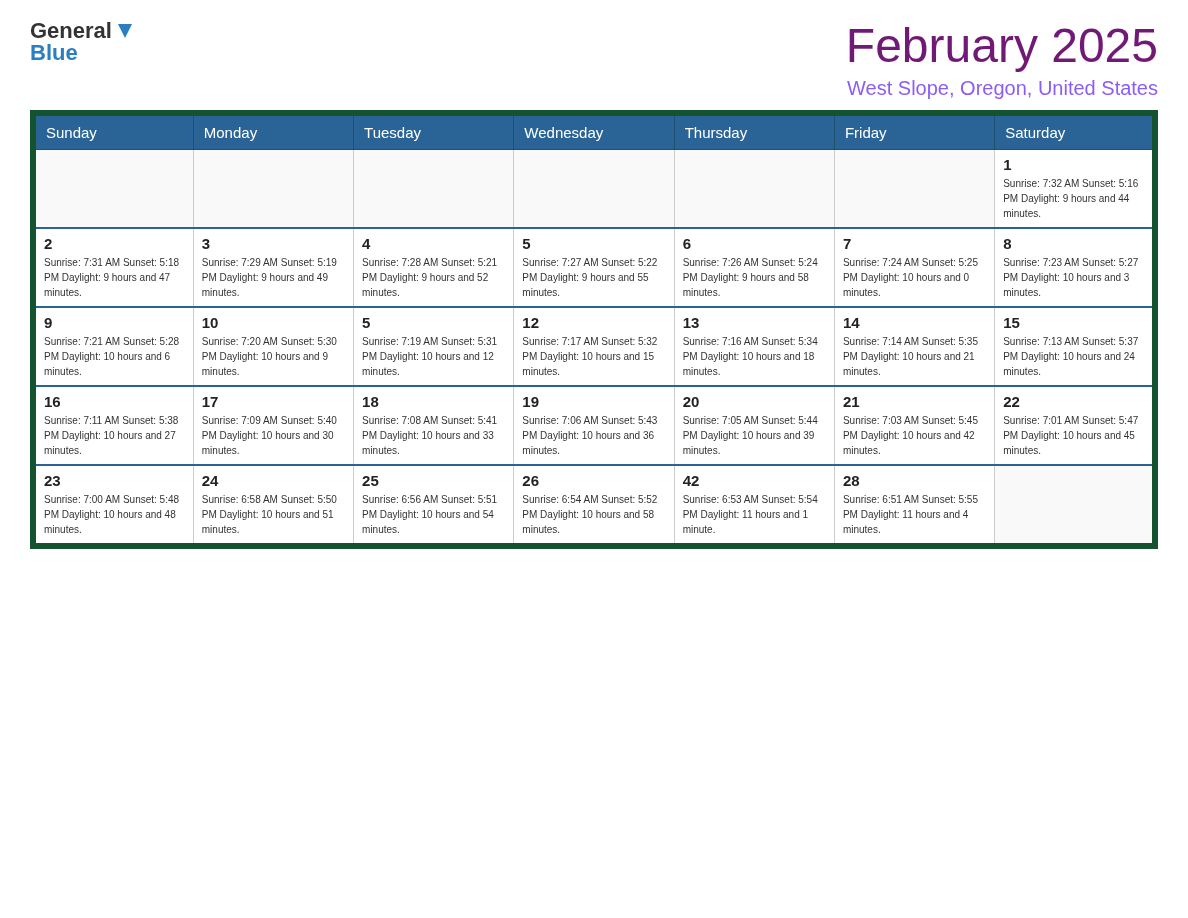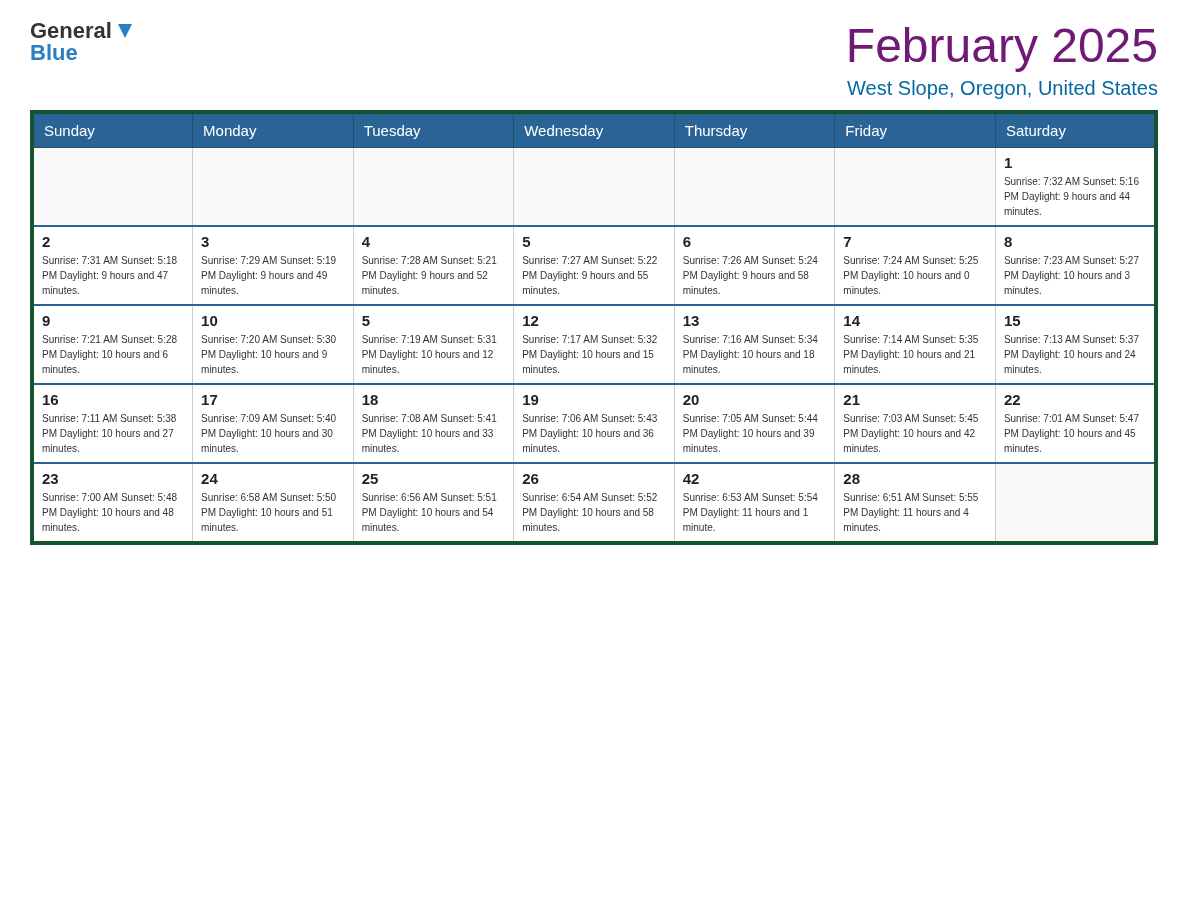--- a/index.html
+++ b/index.html
@@ -35,27 +35,27 @@
       text-align: right;
     }
     .month-title {
       font-size: 48px;
       font-weight: normal;
       color: #701a75;
       line-height: 1.1;
     }
     .location-title {
       font-size: 20px;
-      color: #0369a1;
+      color: #8b5cf6;
       margin-top: 4px;
     }
     .calendar {
       width: 100%;
       border-collapse: collapse;
-      border: 4px solid #14532d;
+      border: 6px solid #14532d;
       margin-top: 6px;
     }
     .calendar th {
       background-color: #2a6496;
       color: #fff;
       font-size: 15px;
       font-weight: normal;
       padding: 8px 10px;
       text-align: left;
       border: 1px solid #1e5070;

